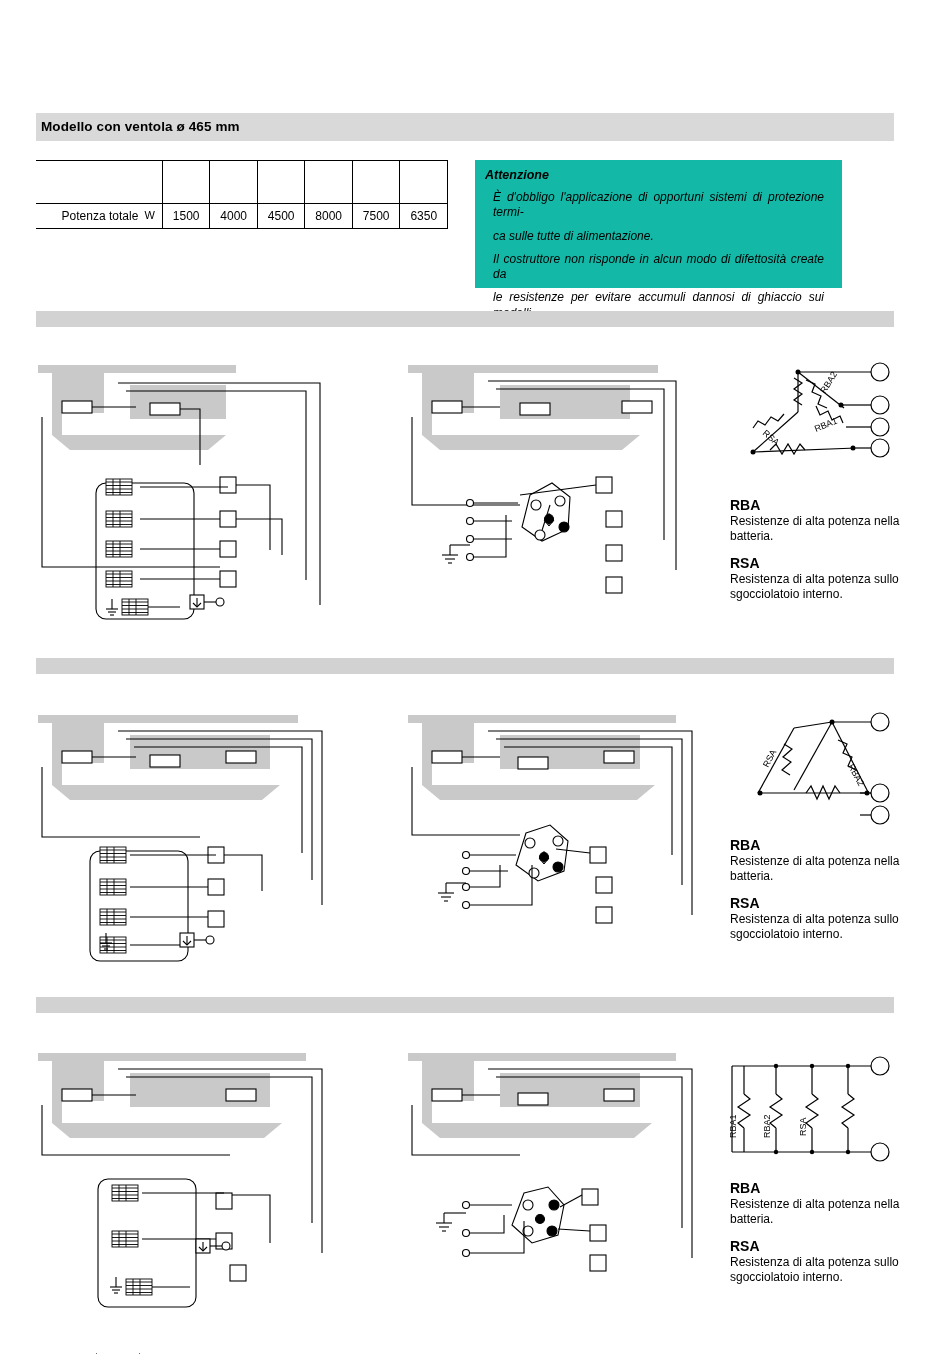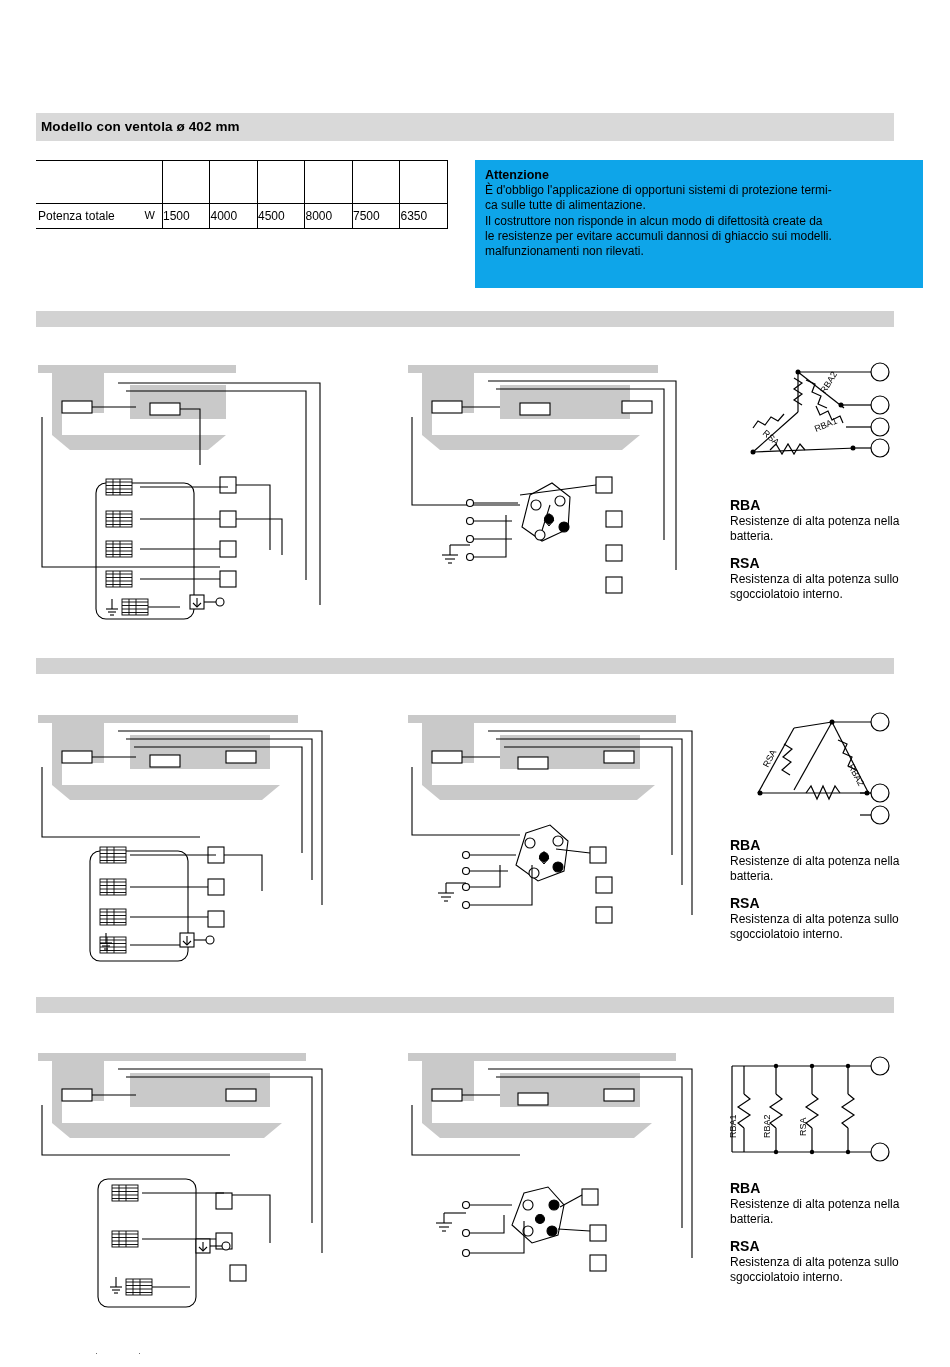--- a/index.html
+++ b/index.html
@@ -46,35 +46,35 @@
     left: 36px;
     top: 160px;
     width: 412px;
     border-collapse: collapse;
     font-size: 12px;
   }
   .power-table td {
     border: 0.8px solid #000;
     padding: 0;
     height: 24px;
-    text-align: left;
+    text-align: center;
     vertical-align: middle;
   }
   .power-table tr.top-row td {
     border-top: 0.8px solid #000;
     border-bottom: none;
     height: 42px;
   }
   .power-table tr.top-row td.blank-label {
     border-left: none;
     border-right: 0.8px solid #000;
   }
   .power-table tr.val-row td.label-cell {
     border-left: none;
-    text-align: left;
+    text-align: center;
     padding-left: 2px;
     position: relative;
   }
   .power-table td.label-cell .lbl {
     display: inline-block;
   }
   .power-table td.label-cell .unit {
     position: absolute;
     right: 7px;
     top: 5px;
@@ -85,34 +85,35 @@
   }
   .power-table td.wide {
     width: 130px;
   }
 
   
   .attention-box {
     position: absolute;
     left: 475px;
     top: 160px;
-    width: 448px;
+    width: 367px;
     height: 128px;
-    background: #0ea5e9;
+    background: #14b8a6;
+    font-style: italic;
   }
   .attention-box .att-inner {
     padding: 8px 10px 0 10px;
   }
   .attention-box .att-title {
     font-size: 12.5px;
     font-weight: bold;
     margin-bottom: 1px;
   }
   .attention-box p {
-    margin: 0;
+    margin: 8px;
     font-size: 12px;
     line-height: 15.3px;
     text-align: justify;
   }
 
   
   .sep-bar {
     position: absolute;
     left: 36px;
     width: 858px;
@@ -148,21 +149,21 @@
     color: #555;
     letter-spacing: 40px;
   }
 </style>
 </head>
 <body>
 
 <div class="page">
 
   <div class="title-bar">
-    <span class="title-text">Modello con ventola ø 402 mm</span>
+    <span class="title-text">Modello con ventola ø 465 mm</span>
   </div>
 
   <table class="power-table">
     <tbody>
         <tr class="top-row">
       <td class="wide blank-label"></td>
       <td class="val"></td>
       <td class="val"></td>
       <td class="val"></td>
       <td class="val"></td>
@@ -184,21 +185,20 @@
   </tbody>
     </table>
 
   <div class="attention-box">
     <div class="att-inner">
       <div class="att-title">Attenzione</div>
       <p>È d'obbligo l'applicazione di opportuni sistemi di protezione termi-</p>
       <p>ca sulle tutte di alimentazione.</p>
       <p>Il costruttore non risponde in alcun modo di difettosità create da</p>
       <p>le resistenze per evitare accumuli dannosi di ghiaccio sui modelli.</p>
-      <p>malfunzionamenti non rilevati.</p>
     </div>
   </div>
 
   <div class="sep-bar" style="top:311px;"></div>
 
   <div class="diagram-block" style="left:30px; top:355px;">
     <svg width="360" height="285" viewBox="0 0 360 285">
       <g fill="#c9c9c9" stroke="none">
         <rect x="8" y="10" width="198" height="8"></rect>
         <rect x="22" y="18" width="10" height="62"></rect>

